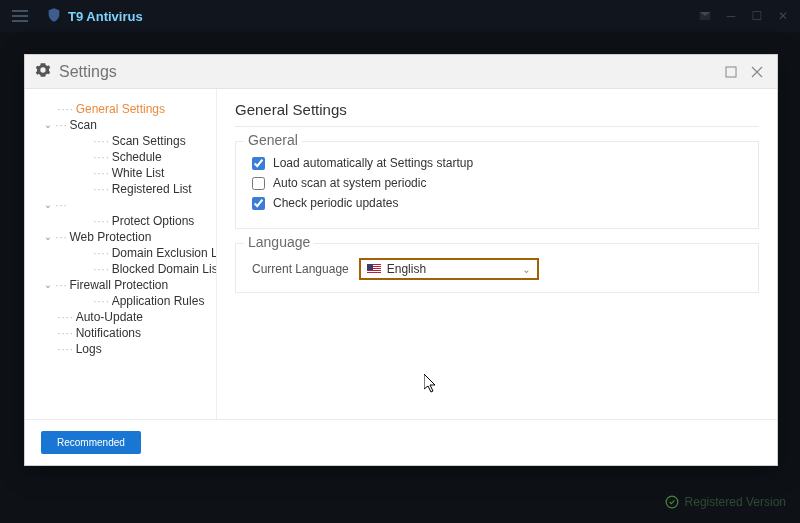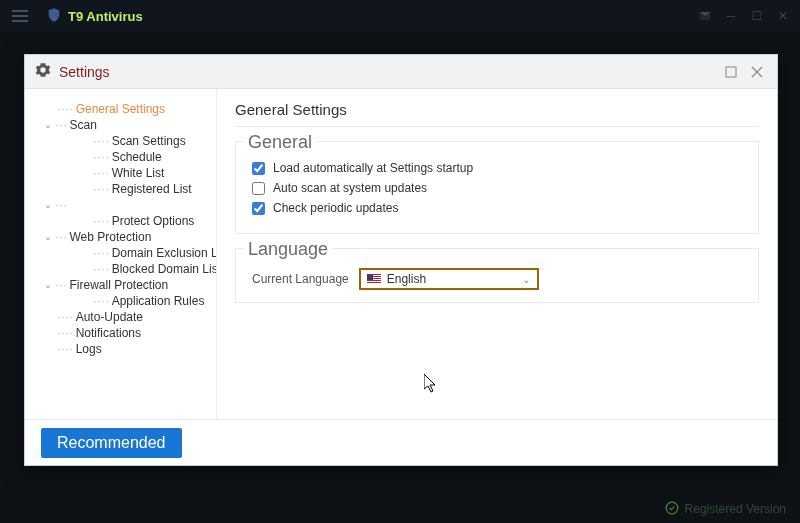--- a/index.html
+++ b/index.html
@@ -8,43 +8,43 @@
 
   
   .bg-appbar {
     position: absolute; top: 0; left: 0; right: 0; height: 32px;
     background: #10151e; display: flex; align-items: center; padding: 0 8px;
     color: #5b6472; font-size: 13px;
   }
   .bg-appbar .hamburger { width:16px; margin-right:18px; margin-left:4px;}
   .bg-appbar .hamburger div { height:2px; background:#43505f; margin:3px 0; }
   .bg-appbar .shield { margin-right:6px; }
-  .bg-appbar .title { color:#bef264; font-weight:600; }
+  .bg-appbar .title { color:#7dd3fc; font-weight:600; }
   .bg-appbar .spacer { flex:1; }
   .bg-appbar .winicon { width:18px; height:18px; margin-left:8px; color:#3f4752; display:flex; align-items:center; justify-content:center; font-size:12px;}
   .bg-footer {
     position:absolute; bottom:0; right:0; height:28px; display:flex;
-    align-items:center; padding:0 14px; color:#2f4a34; font-size:12px;
+    align-items:flex-start; padding:0 14px; color:#2f4a34; font-size:12px;
   }
   .bg-footer .check { margin-right:6px; }
 
   
   .modal {
     position: absolute; left: 24px; top: 54px; width: 754px; height: 412px;
     background: #ffffff; border: 1px solid #cfcfcf;
     box-shadow: 0 4px 20px rgba(0,0,0,0.5);
     display:flex; flex-direction:column;
   }
   .modal-titlebar {
     height: 34px; background:#f2f2f2; border-bottom:1px solid #e3e3e3;
     display:flex; align-items:center; padding: 0 10px;
     color:#333; font-size:13px;
   }
   .modal-titlebar .gear { margin-right:8px; color:#555;}
-  .modal-titlebar .mtitle { font-size:14px; color:#7f1d1d; }
+  .modal-titlebar .mtitle { font-size:16px; color:#737373; }
   .modal-titlebar .spacer{flex:1;}
   .modal-titlebar .win-btn { width:20px; height:20px; margin-left:6px; color:#888; display:flex; align-items:center; justify-content:center; cursor:pointer; }
 
   .modal-body { flex:1; display:flex; min-height:0; }
 
   
   .tree {
     width: 192px; border-right:1px solid #eee; padding: 12px 4px 0 4px;
     font-size: 12px; color:#333; overflow:hidden;
     position:relative;
@@ -58,42 +58,42 @@
   .lvl0exp { padding-left: 14px; }
   .lvl1 { padding-left: 64px; }
   .node .label {}
   .node.active .label { color:#e88a3f; }
 
   
   .content { flex:1; padding: 12px 18px 0 18px; color:#333; font-size:12px; position:relative;}
   .page-title { font-size:15px; margin-bottom:8px; color:#333;}
   .hr { border:none; border-top:1px solid #eaeaea; margin-bottom:14px;}
   .group { border:1px solid #eaeaea; padding: 8px 12px 12px 12px; margin-bottom:14px;}
-  .group-title { color:#6c6c6c; font-size:18px; position:relative; top:-18px; background:#fff; display:inline-block; padding:0 4px; margin-left:-4px;}
+  .group-title { color:#6c6c6c; font-size:14px; position:relative; top:-18px; background:#fff; display:inline-block; padding:0 4px; margin-left:-4px;}
   .group-body { margin-top:-10px; }
   .cb-row { display:flex; align-items:center; margin-bottom:6px; padding-left:4px;}
   .cb-row input[type=checkbox]{ margin-right:8px; accent-color:#3a7dd6; width:13px; height:13px;}
   .lang-row { display:flex; align-items:center; padding-left:4px;}
   .lang-row .ll { margin-right:10px; color:#555;}
   .lang-select {
     width: 180px; height:22px; border:2px solid #a16207; background:#fff;
     display:flex; align-items:center; padding:0 6px; font-size:12px; color:#333;
     justify-content:space-between; cursor:pointer;
   }
   .lang-select .flag { display:inline-block; width:14px; height:10px; background:linear-gradient(#b22234 0 10%, #fff 10% 20%, #b22234 20% 30%, #fff 30% 40%, #b22234 40% 50%, #fff 50% 60%, #b22234 60% 70%, #fff 70% 80%, #b22234 80% 90%, #fff 90% 100%); position:relative; margin-right:6px;}
   .lang-select .flag::before{content:"";position:absolute;left:0;top:0;width:6px;height:6px;background:#3c3b6e;}
   .lang-select .chev { color:#888; font-size:10px;}
 
   .modal-footer {
     height:46px; border-top:1px solid #eaeaea; display:flex; align-items:center;
     padding: 0 16px;
   }
   .btn-primary {
     background:#1976d2; color:#fff; border:none; padding: 6px 16px;
-    font-size:16px; cursor:pointer; border-radius:2px;
+    font-size:10px; cursor:pointer; border-radius:2px;
   }
 
   .cursor { position:absolute; left:424px; top:374px; pointer-events:none; color:#000; }
 </style>
 </head>
 <body>
 
 <div class="bg-appbar">
   <div class="hamburger">
       <div></div>
@@ -269,21 +269,21 @@
 
       <div class="group">
         <span class="group-title">General</span>
         <div class="group-body">
           <div class="cb-row">
             <input type="checkbox" checked="" style="">
             <span>Load automatically at Settings startup</span>
           </div>
           <div class="cb-row">
             <input type="checkbox" style="">
-            <span>Auto scan at system updates</span>
+            <span>Auto scan at system periodic</span>
           </div>
           <div class="cb-row">
             <input type="checkbox" checked="" style="">
             <span>Check periodic updates</span>
           </div>
         </div>
       </div>
 
       <div class="group">
         <span class="group-title">Language</span>

